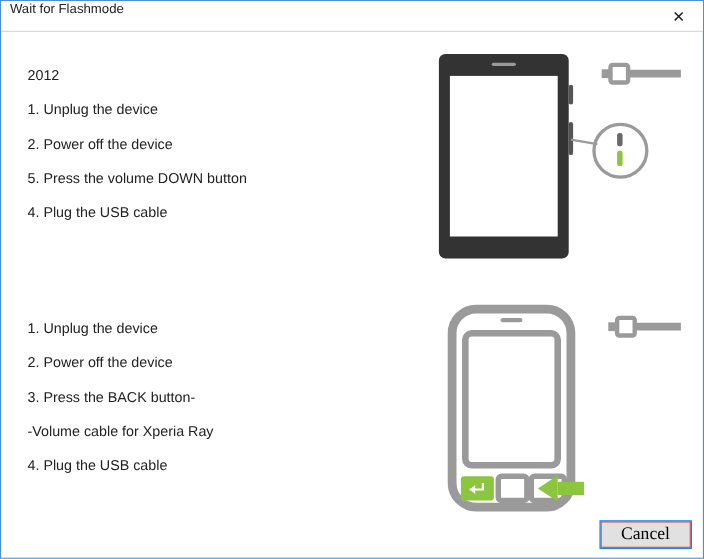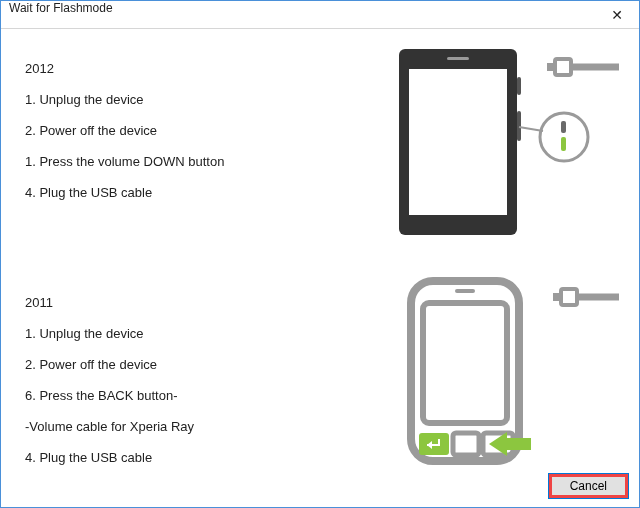--- a/index.html
+++ b/index.html
@@ -53,25 +53,25 @@
   .illus {
     flex: 0 0 230px;
     height: 200px;
   }
   .footer {
     position: absolute;
     right: 12px;
     bottom: 10px;
   }
   button.cancel {
-    font-family: Liberation Sans, sans-serif;
-    font-size: 12px;
+    font-family: Liberation Serif, serif;
+    font-size: 16px;
     padding: 2px 18px;
     background: #e1e1e1;
-    border: 3px solid #ef4444;
+    border: 1px solid #ef4444;
     outline: 1px solid #0078d7;
     outline-offset: 0;
     cursor: default;
   }
   svg { display: block; }
 </style>
 </head>
 <body>
 
 <div class="titlebar">
@@ -81,21 +81,21 @@
   </div>
 </div>
 
 <div class="content">
 
   <div class="section">
     <div class="instructions">
       <div class="year">2012</div>
       <div class="step">1.  Unplug the device</div>
       <div class="step">2.  Power off the device</div>
-      <div class="step">1.  Press the volume DOWN button</div>
+      <div class="step">5.  Press the volume DOWN button</div>
       <div class="step">4.  Plug the USB cable</div>
     </div>
     <div class="illus">
       <svg viewBox="0 0 230 200" width="230" height="200">
 
         <rect x="10" y="8" width="118" height="186" rx="6" fill="#333"></rect>
         <rect x="20" y="28" width="98" height="146" fill="#fff"></rect>
 
         <rect x="58" y="16" width="22" height="3" rx="1.5" fill="#999"></rect>
 
@@ -111,24 +111,23 @@
         <circle cx="175" cy="96" r="24" fill="#fff" stroke="#9a9a9a" stroke-width="3"></circle>
         <rect x="172" y="80" width="5" height="12" rx="2" fill="#6a6a6a"></rect>
         <rect x="172" y="96" width="5" height="14" rx="2" fill="#8cc63f"></rect>
         <line x1="130" y1="86" x2="154" y2="90" stroke="#9a9a9a" stroke-width="2"></line>
       </svg>
     </div>
   </div>
 
   <div class="section">
     <div class="instructions">
-      <div class="year">2011</div>
       <div class="step">1.  Unplug the device</div>
       <div class="step">2.  Power off the device</div>
-      <div class="step">6.  Press the BACK button-</div>
+      <div class="step">3.  Press the BACK button-</div>
       <div class="step">-Volume cable for Xperia Ray</div>
       <div class="step">4.  Plug the USB cable</div>
     </div>
     <div class="illus">
       <svg viewBox="0 0 230 200" width="230" height="200">
 
         <rect x="22" y="6" width="108" height="180" rx="22" fill="none" stroke="#9a9a9a" stroke-width="8"></rect>
         <rect x="34" y="28" width="84" height="120" rx="6" fill="none" stroke="#9a9a9a" stroke-width="6"></rect>
 
         <rect x="66" y="14" width="20" height="4" rx="2" fill="#9a9a9a"></rect>

